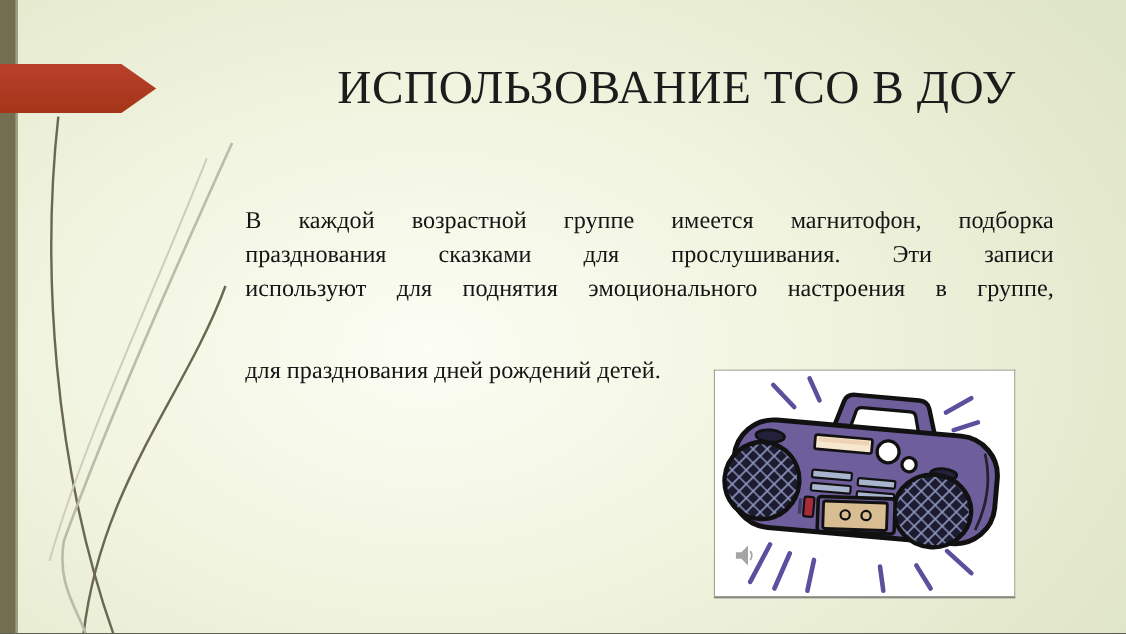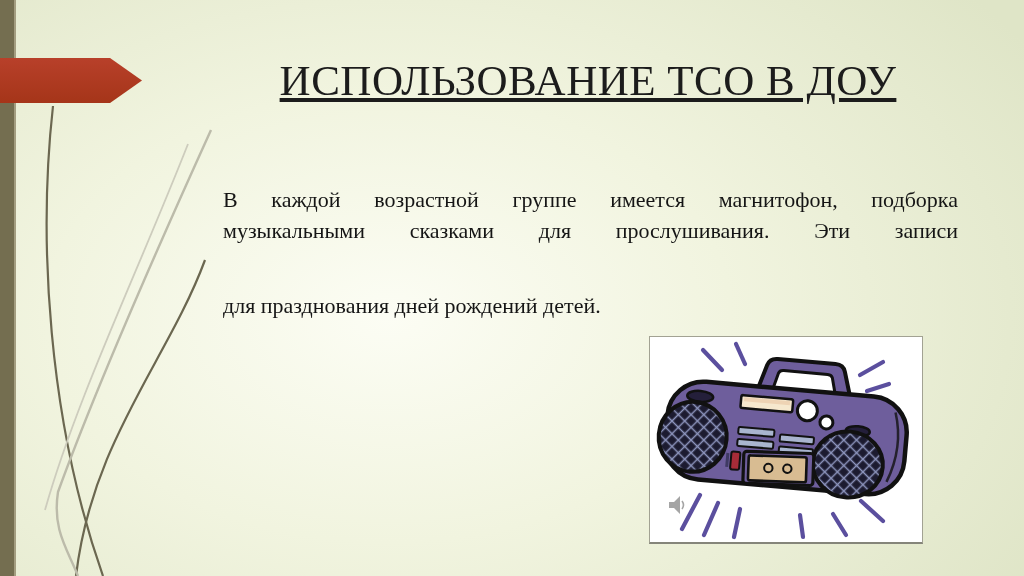--- a/index.html
+++ b/index.html
@@ -12,23 +12,23 @@
     position:absolute; left:0; top:0; width:14px; height:576px;
     background:#746e50; border-right:2px solid #a39d80;
   }
   .red-arrow{
     position:absolute; left:0; top:58px; width:142px; height:45px;
     background:linear-gradient(#b8402a,#a53519);
     clip-path:polygon(0 0, 77.5% 0, 100% 50%, 77.5% 100%, 0 100%);
   }
   .grass{position:absolute; left:0; top:100px; width:240px; height:476px; pointer-events:none;}
   .slide-title{
-    position:absolute; left:268px; top:56px; width:640px;
+    position:absolute; left:295px; top:56px; width:640px;
     font-size:43px; line-height:50px; color:#1c1c1c; text-align:center;
-    white-space:nowrap; letter-spacing:0.5px;text-decoration:underline;
+    white-space:nowrap; letter-spacing:0.5px;
   }
   .body-paragraph{
     position:absolute; left:223px; top:184px; width:735px;
     font-size:22px; line-height:31px; color:#151515;
   }
   .bline{text-align:justify; text-align-last:justify;font-family:Liberation Serif, serif;}
   .bline.last{text-align-last:left;margin-top:44px;}
   .image-frame{
     position:absolute; left:649px; top:336px; width:272px; height:205px;
     background:#ffffff; border:1px solid #a2a293; border-bottom:2px solid #85857a;
@@ -50,21 +50,22 @@
     <path d="M211,30 C152,160 95,290 58,392 C52,430 68,450 78,476" fill="none" stroke="#bcbbaa" stroke-width="2.4"></path>
     <path d="M188,44 C136,176 76,300 45,410" fill="none" stroke="#cdccbd" stroke-width="1.8"></path>
   </svg>
 
   <div class="red-arrow"></div>
 
   <div class="slide-title">ИСПОЛЬЗОВАНИЕ ТСО В ДОУ</div>
 
   <div class="body-paragraph">
       <div class="bline">В каждой возрастной группе имеется магнитофон, подборка</div>
-      <div class="bline">музыкальными сказками для прослушивания. Эти записи</div>
+      <div class="bline">празднования сказками для прослушивания. Эти записи</div>
+      <div class="bline">используют для поднятия эмоционального настроения в группе,</div>
       <div class="bline last">для празднования дней рождений детей.</div>
     </div>
 
   <div class="image-frame">
     <svg class="boombox-svg" viewBox="0 0 272 205">
       <defs>
         <pattern id="spk" width="9" height="9" patternUnits="userSpaceOnUse" patternTransform="rotate(40)">
           <rect width="9" height="9" fill="#1c1b30"></rect>
           <path d="M0,4.5 H9 M4.5,0 V9" stroke="#8e96bf" stroke-width="1.5"></path>
         </pattern>

